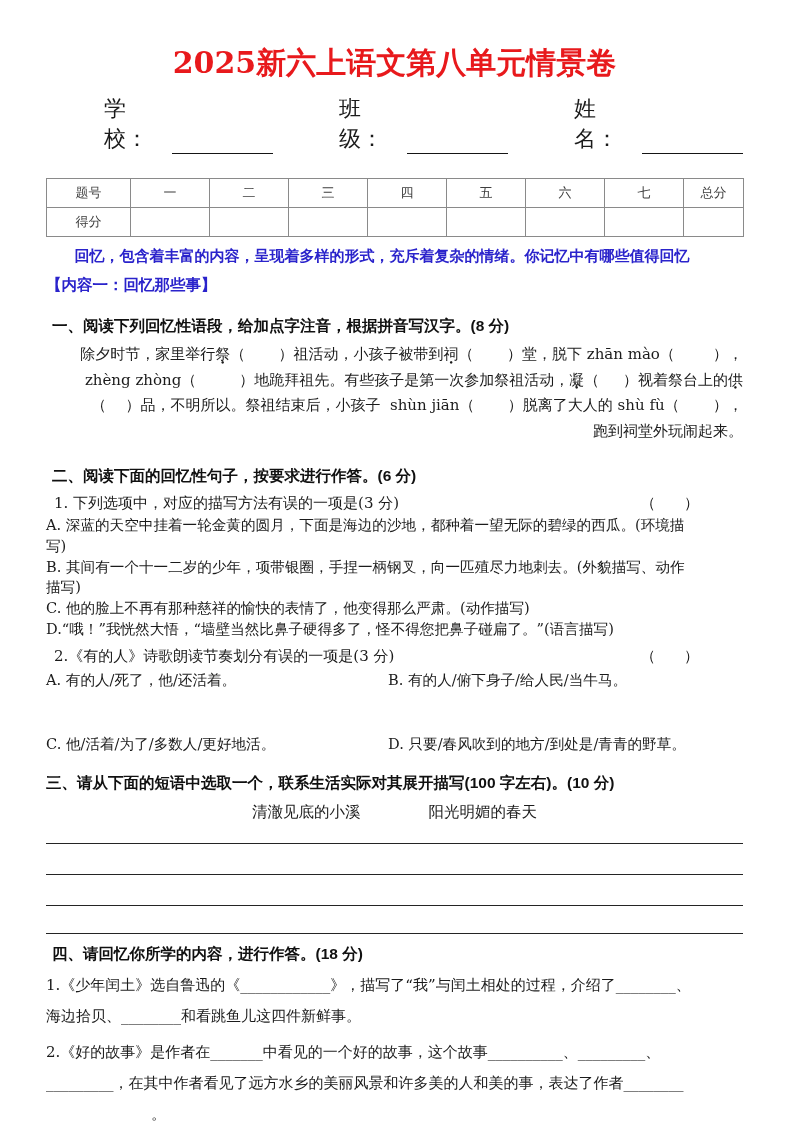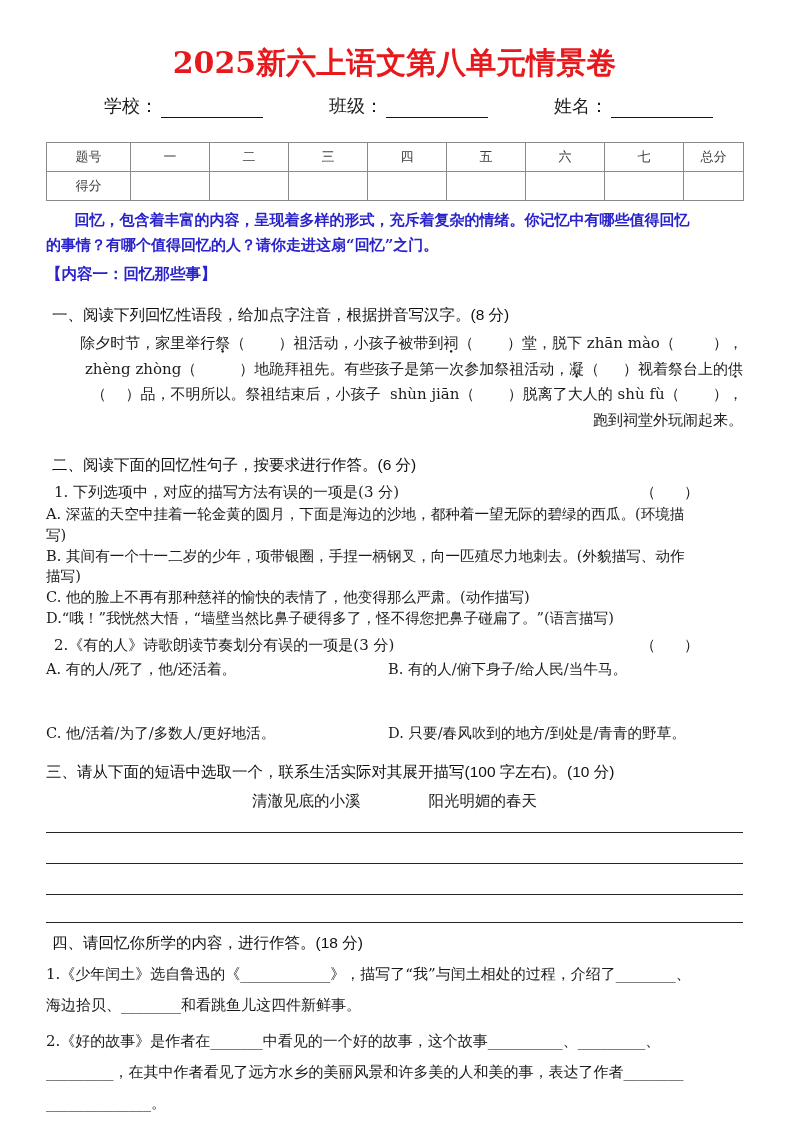--- a/index.html
+++ b/index.html
@@ -5,35 +5,35 @@
   :root { --red:#e8191c; --blue:#2a23cb; --ink:#1b1b1b; }
   html,body{margin:0;padding:0;background:#ffffff;}
   .page{
     width:791px;height:1121px;box-sizing:border-box;background:#fff;
     padding:0 48px 0 46px;overflow:hidden;
     font-family:"DejaVu Serif","Liberation Serif",serif;color:var(--ink);
   }
   
   .title{margin:0;padding-top:44px;text-align:center;font-size:30px;line-height:38px;
     font-weight:bold;color:var(--red);font-family:"DejaVu Serif",serif;}
-  .head-row{display:flex;margin-top:12px;font-size:18px;padding-left:58px;align-items:center;}
+  .head-row{display:flex;margin-top:12px;font-size:22px;padding-left:58px;align-items:center;}
   .head-item{display:flex;align-items:flex-end;}
   .head-item + .head-item{margin-left:66px;}
   .blank-line{display:inline-block;width:102px;border-bottom:1.5px solid #151515;height:1.05em;margin-left:3px;}
   
   .score-table{margin-top:24px;border-collapse:collapse;width:697px;table-layout:fixed;
     font-size:13px;color:#3d3d3d;}
   .score-table td{border:1px solid #8a8a8a;height:28px;text-align:center;padding:0;}
   
   .intro{margin-top:7px;color:var(--blue);font-weight:bold;font-size:15px;line-height:25px;}
   .intro p{margin:0;white-space:pre-wrap;}
   .intro p.first{text-indent:1.9em;}
   .banner{margin-top:5px;text-align:left;color:var(--blue);font-weight:bold;font-size:15.5px;line-height:22px;}
   
-  .sec-heading{margin:0;font-weight:normal;font-size:15.5px;line-height:23px;color:#101010;
+  .sec-heading{margin:0;font-weight:bold;font-size:15.5px;line-height:23px;color:#101010;
     font-family:"Liberation Sans","DejaVu Sans",sans-serif;white-space:pre-wrap;}
   .mt18{margin-top:18px;} .mt20{margin-top:20px;} .mt16{margin-top:16px;} .mt8{margin-top:8px;}
   .pl6{padding-left:6px;}
   
   .passage{margin-top:5px;}
   .passage-line{margin:0;font-size:15px;line-height:25.5px;white-space:pre-wrap;text-align:right;}
   .dot{position:relative;}
   .dot::after{content:"•";position:absolute;left:50%;bottom:-0.5em;transform:translateX(-50%);
     font-size:9px;line-height:1;color:var(--ink);}
   
@@ -110,21 +110,20 @@
           <td></td>
           <td></td>
           <td></td>
           <td></td>
         </tr>
     </tbody>
   </table>
 
   <div class="intro">
     <p class="first">回忆，包含着丰富的内容，呈现着多样的形式，充斥着复杂的情绪。你记忆中有哪些值得回忆</p>
-    <p>的事情？有哪个值得回忆的人？请你走进这扇“回忆”之门。</p>
   </div>
 
   <div class="banner">【内容一：回忆那些事】</div>
 
   <h2 class="sec-heading mt18 pl6">一、阅读下列回忆性语段，给加点字注音，根据拼音写汉字。(8 分)</h2>
   <div class="passage">
       <p class="passage-line"><span>    除夕时节，家里举行</span><span class="dot">祭</span><span>（       ）祖活动，小孩子被带到</span><span class="dot">祠</span><span>（       ）堂，脱下 zhān mào（        ），</span></p>
       <p class="passage-line"><span> zhèng zhòng（         ）地跪拜祖先。有些孩子是第一次参加祭祖活动，</span><span class="dot">凝</span><span>（     ）视着祭台上的</span><span class="dot">供</span></p>
       <p class="passage-line"><span>（    ）品，不明所以。祭祖结束后，小孩子  shùn jiān（       ）脱离了大人的 shù fù（       ），</span></p>
       <p class="passage-line"><span>跑到祠堂外玩闹起来。</span></p>

